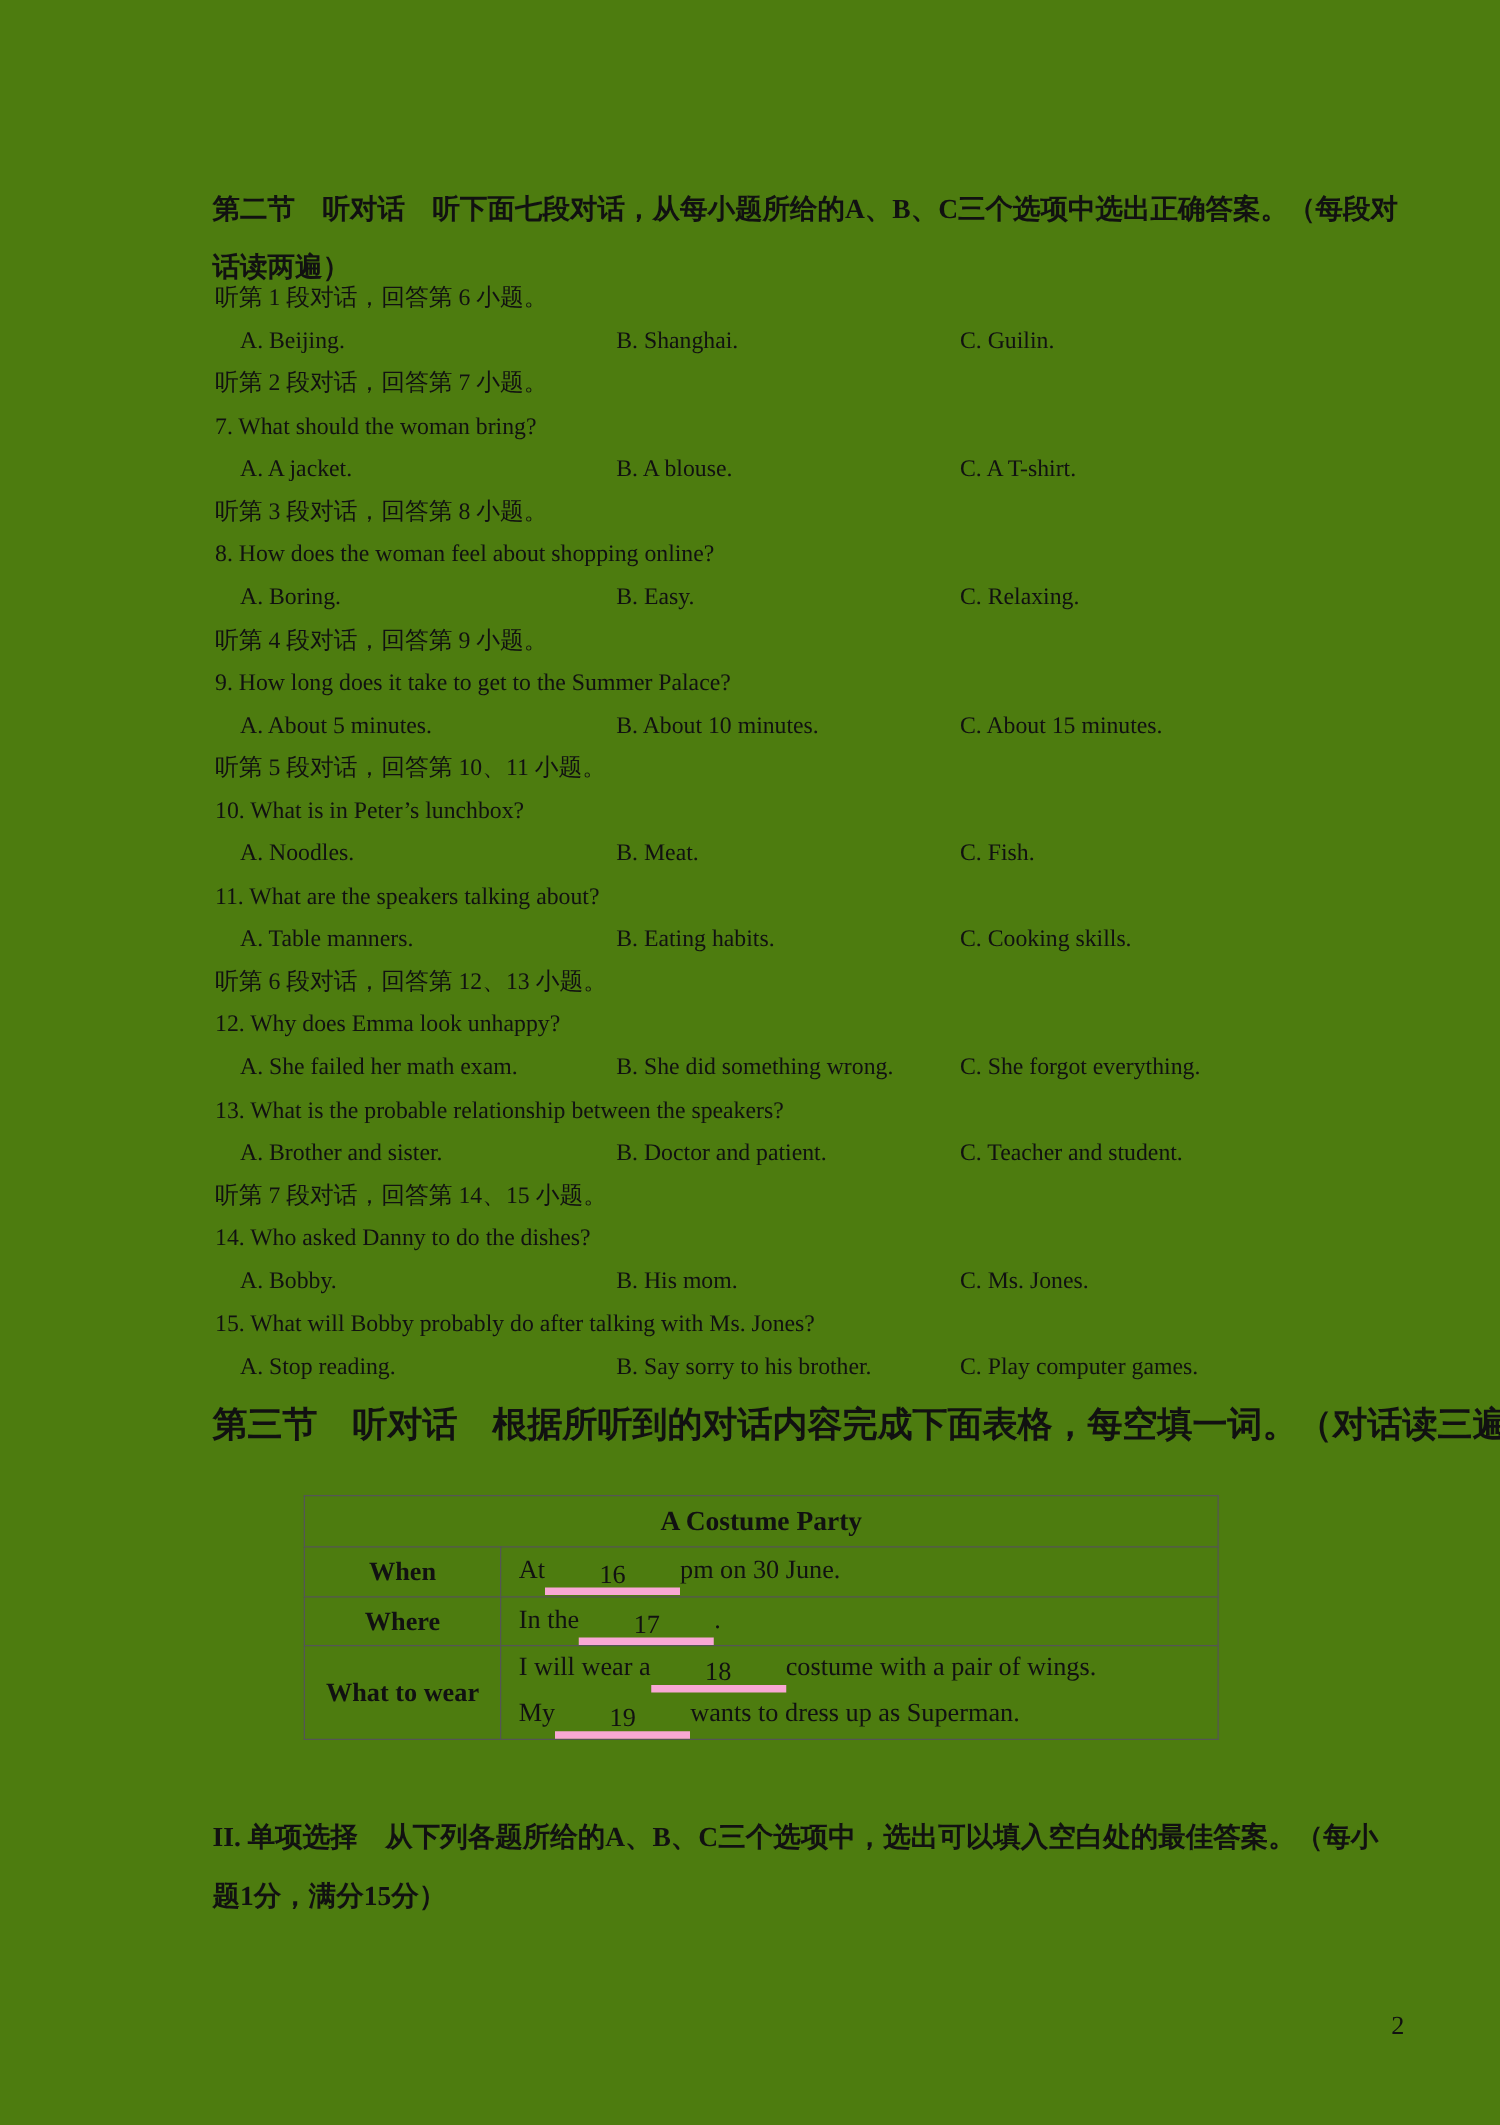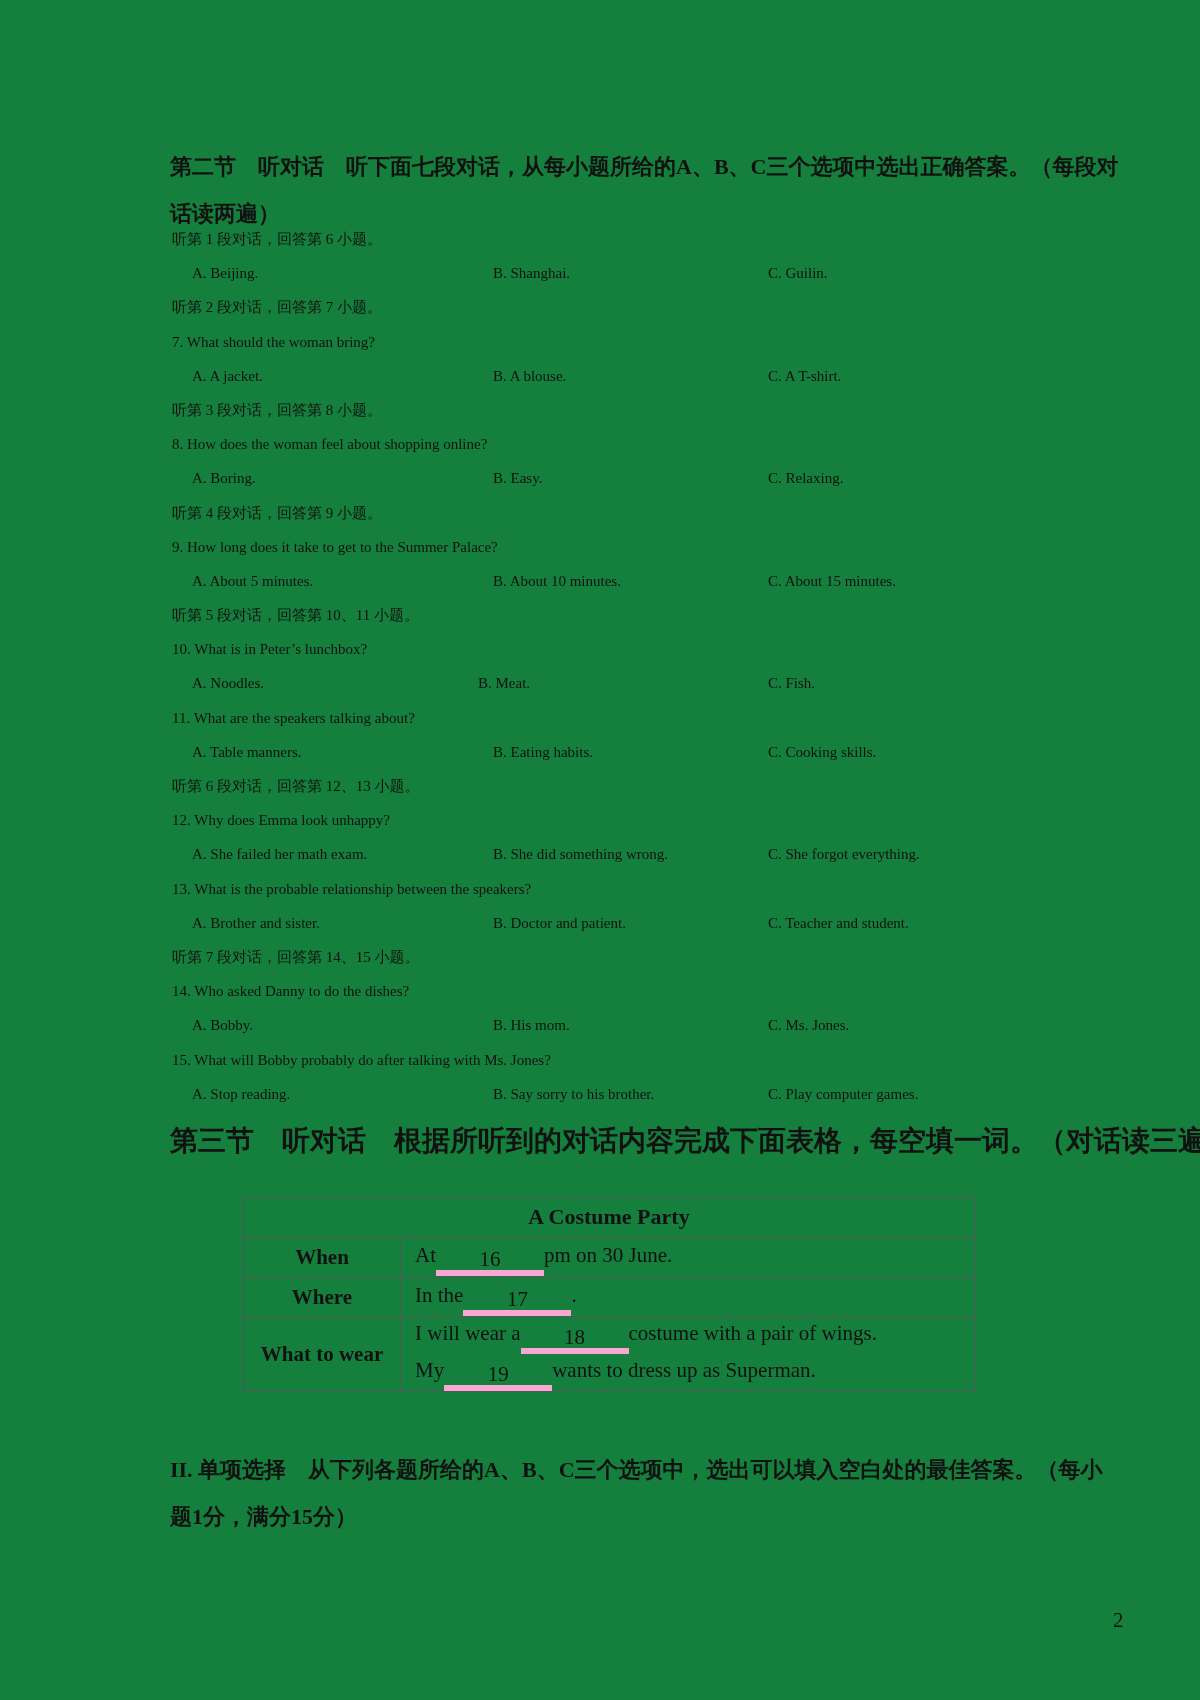--- a/index.html
+++ b/index.html
@@ -1,36 +1,36 @@
 <!DOCTYPE html>
 <html><head>
 <meta charset="utf-8">
 <style>
   html,body { margin:0; padding:0; background:#ffffff; }
   .page {
     position:relative;
     width:1200px; height:1700px;
-    background:#15803d;
+    background:#4d7c0f;
     font-family:"Liberation Serif", serif;
     color:#111111;
     overflow:hidden;
   }
   
   .sec-header {
     position:absolute; left:170px; width:880px;
     font-weight:bold; font-size:22px; line-height:47px;
     white-space:nowrap;
   }
   .sec-header .hline { display:block; height:47px; }
   #sec2-header { top:143px; }
   #sec4-header { top:1446px; }
   
   .lines {
     position:absolute; left:170px; top:222px; width:880px;
-    font-size:15px;
+    font-size:19px;
   }
   .line {
     position:relative;
     height:34.2px; line-height:34.2px;
     white-space:nowrap;
   }
   .line.q { padding-left:2px; }
   .line.cn { padding-left:2px; }
   .line.opts .opt { position:absolute; top:0; line-height:34.2px; white-space:nowrap; }
   
@@ -108,21 +108,21 @@
       <div class="line q">9. How long does it take to get to the Summer Palace?</div>
       <div class="line opts">
         <span class="opt" style="left: 22px;">A. About 5 minutes.</span>
         <span class="opt" style="left: 323px;">B. About 10 minutes.</span>
         <span class="opt" style="left: 598px;">C. About 15 minutes.</span>
       </div>
       <div class="line cn">听第 5 段对话，回答第 10、11 小题。</div>
       <div class="line q">10. What is in Peter’s lunchbox?</div>
       <div class="line opts">
         <span class="opt" style="left: 22px;">A. Noodles.</span>
-        <span class="opt" style="left: 308px;">B. Meat.</span>
+        <span class="opt" style="left: 323px;">B. Meat.</span>
         <span class="opt" style="left: 598px;">C. Fish.</span>
       </div>
       <div class="line q">11. What are the speakers talking about?</div>
       <div class="line opts">
         <span class="opt" style="left: 22px;">A. Table manners.</span>
         <span class="opt" style="left: 323px;">B. Eating habits.</span>
         <span class="opt" style="left: 598px;">C. Cooking skills.</span>
       </div>
       <div class="line cn">听第 6 段对话，回答第 12、13 小题。</div>
       <div class="line q">12. Why does Emma look unhappy?</div>

